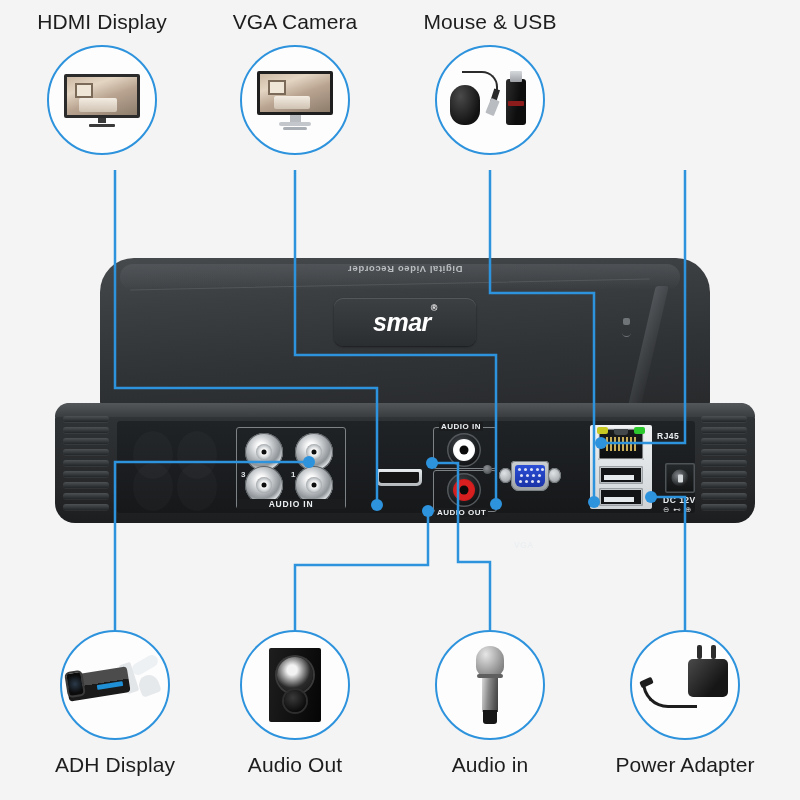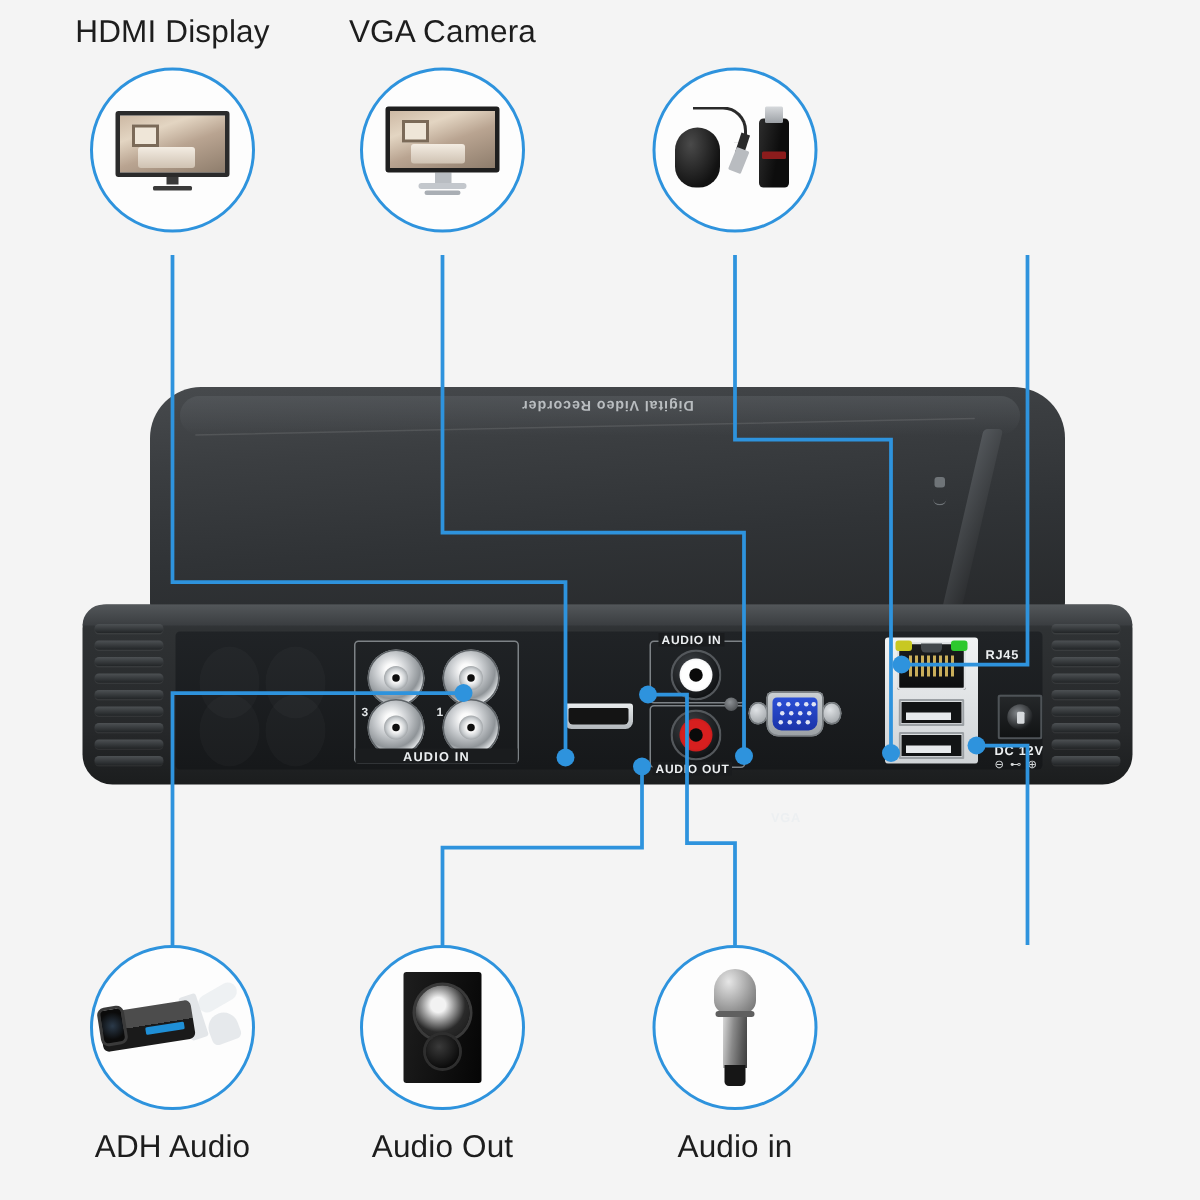--- a/index.html
+++ b/index.html
@@ -448,20 +448,23 @@
       <circle cx="651" cy="497" r="6"></circle>
     </g>
   </svg>
 
   <div id="dvr">
 
     <div class="dvr-top">
       <div class="tophighlight"></div>
       <div class="seam"></div>
       <div class="dvr-dvrtext">Digital Video Recorder</div>
+      <div class="dvr-logo">
+        <span class="brand"><span>smar</span><sup>®</sup></span>
+      </div>
       <div class="dvr-ribbon"></div>
       <div class="dvr-ind"></div>
       <div class="dvr-ind2"></div>
     </div>
 
     <div class="dvr-body"></div>
     <div class="dvr-lip"></div>
 
     <div class="vents left">
       <i></i>
@@ -569,21 +572,21 @@
       <span class="port-caption" style="left:540px;top:10px;">RJ45</span>
 
       <div class="dcjack">
           <div class="hole"></div>
         </div>
       <span class="port-caption" style="left:546px;top:74px;">DC  12V</span>
       <span class="dc-sym" style="left:546px;top:84px;">⊖ ⊷ ⊕</span>
     </div>
   </div>
 
-  <div class="node top" style="left:60px;top:45px;">
+  <div class="node top" style="left:47px;top:45px;">
     <div class="node-label">HDMI Display</div>
     <div class="bubble">
       <div class="art tv">
         <div class="screen"></div>
           <div class="neck"></div>
           <div class="stand"></div>
       </div>
     </div>
   </div>
 
@@ -593,20 +596,21 @@
       <div class="art mon">
         <div class="screen"></div>
           <div class="neck"></div>
           <div class="base"></div>
           <div class="base2"></div>
       </div>
     </div>
   </div>
 
   <div class="node top" style="left:435px;top:45px;">
+    <div class="node-label">Mouse &amp; USB</div>
     <div class="bubble">
       <div class="art mouseusb">
         <div class="mcable"></div>
           <div class="mouse"></div>
           <div class="mcable2"></div>
           <div class="mplug"></div>
         <div class="usb"></div>
       </div>
     </div>
   </div>
@@ -616,21 +620,21 @@
     <div class="bubble">
       <div class="art camera">
         <div class="bracket"></div>
           <div class="foot"></div>
           <div class="mount"></div>
         <div class="barrel"></div>
           <div class="lens"></div>
           <div class="bluestrip"></div>
       </div>
     </div>
-    <div class="node-label">ADH Audio</div>
+    <div class="node-label">ADH Display</div>
   </div>
 
   <div class="node bottom" style="left:240px;top:630px;">
     <div class="bubble">
       <div class="art speaker">
         <div class="woof"></div>
           <div class="tweet"></div>
       </div>
     </div>
     <div class="node-label">Audio Out</div>
@@ -641,14 +645,26 @@
       <div class="art mic">
         <div class="head"></div>
           <div class="ring"></div>
           <div class="handle"></div>
           <div class="tip"></div>
       </div>
     </div>
     <div class="node-label">Audio in</div>
   </div>
 
+  <div class="node bottom" style="left:630px;top:630px;">
+    <div class="bubble">
+      <div class="art adapter">
+        <div class="pin" style="right:28px;"></div>
+        <div class="pin" style="right:14px;"></div>
+        <div class="brick"></div>
+        <div class="cord"></div>
+        <div class="dcplug"></div>
+      </div>
+    </div>
+    <div class="node-label">Power Adapter</div>
+  </div>
 
 </div>
 
 </body></html>

